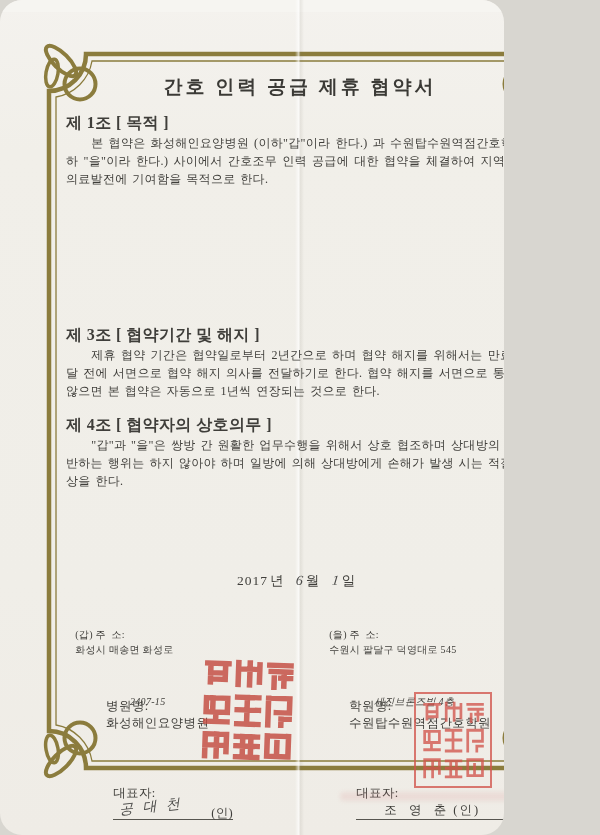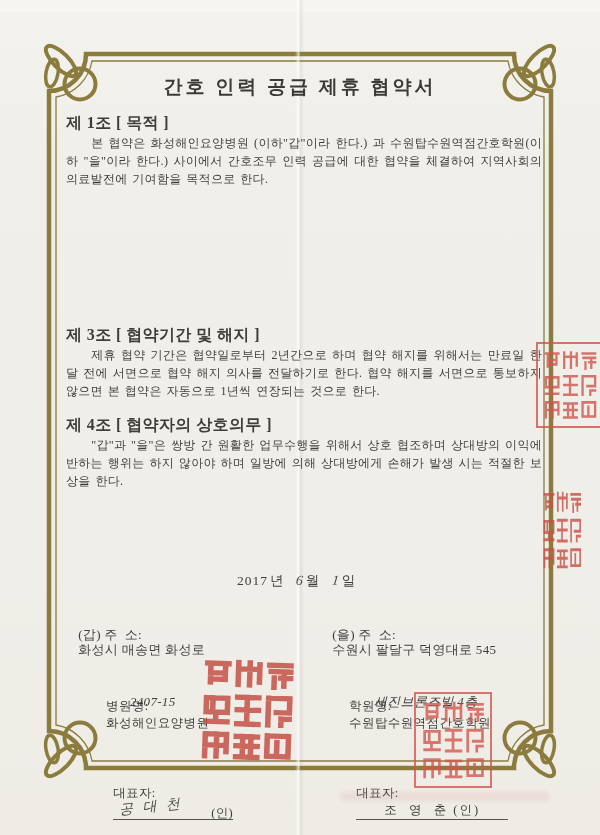--- a/index.html
+++ b/index.html
@@ -1,40 +1,40 @@
 <!DOCTYPE html>
 <html><head>
 <meta charset="utf-8">
 <style>
   html,body{margin:0;padding:0;background:#d8d6d0;}
   .page{
-    position:relative;width:600px;height:835px;overflow:hidden;
+    position:relative;width:504px;height:835px;overflow:hidden;
     background:linear-gradient(180deg,#f4f2ee 0%,#f1efe9 18%,#f0eee8 70%,#efece6 100%);
-    font-family:"Liberation Serif","DejaVu Serif",serif;color:#3f3e3a;
+    font-family:"Liberation Serif","DejaVu Serif",serif;color:#3f3e3a;border-radius:22px;
   }
   .scan-top{position:absolute;top:0;left:0;width:600px;height:12px;background:#f6f5f1;}
   .crease{position:absolute;top:0;left:295px;width:9px;height:835px;
     background:linear-gradient(90deg,rgba(0,0,0,0) 0%,rgba(255,255,255,.65) 40%,rgba(110,105,90,.10) 62%,rgba(0,0,0,0) 100%);}
   .smudge{position:absolute;left:340px;top:792px;width:210px;height:9px;border-radius:5px;
     background:rgba(216,120,120,.14);filter:blur(2px);}
   svg.frame{position:absolute;top:0;left:0;}
   
   .title{position:absolute;top:74px;left:0;width:600px;text-align:center;
     font-size:19px;font-weight:bold;letter-spacing:3px;color:#3b3a36;}
   .art{position:absolute;left:66px;width:476px;font-size:12px;line-height:18px;}
   .art .h{font-weight:bold;font-size:16px;letter-spacing:.4px;display:block;}
   .art p{margin:2px 0 0 0;text-align:justify;text-indent:2.1em;
     letter-spacing:.3px;word-spacing:1.5px;}
   .a1{top:114px}.a2{top:200px}.a3{top:326px}.a4{top:416px}.a5{top:504px}
   .date-line{position:absolute;top:572px;left:0;width:600px;text-align:center;
     font-size:13.5px;letter-spacing:1px;}
   .date-line .sfx{margin:0 7px 0 2px;}
   .hand{font-style:italic;color:#4a4a48;display:inline-block;}
   .date-line .hand{font-size:14px;transform:rotate(6deg);}
-  .addr{position:absolute;font-size:13px;line-height:15px;letter-spacing:.3px;white-space:pre-wrap;}
+  .addr{position:absolute;font-size:10px;line-height:15px;letter-spacing:.3px;white-space:pre-wrap;}
   .addr .l2{display:block;margin-top:22px;font-style:italic;}
   .addr-gap{top:612px;left:64px;width:250px;}
   .addr-gap .l2{margin-left:66px;}
   .addr-eul{top:612px;left:318px;width:262px;}
   .addr-eul .l2{margin-left:56px;}
   .sig{position:absolute;font-size:12.5px;letter-spacing:.4px;white-space:pre-wrap;}
   .sig-gap{top:683px;left:92px;width:215px;}
   .sig-eul{top:683px;left:335px;width:230px;}
   .rep-line{display:block;margin-top:23px;}
   .uline{display:inline-block;border-bottom:1.2px solid #56554f;position:relative;vertical-align:bottom;}

